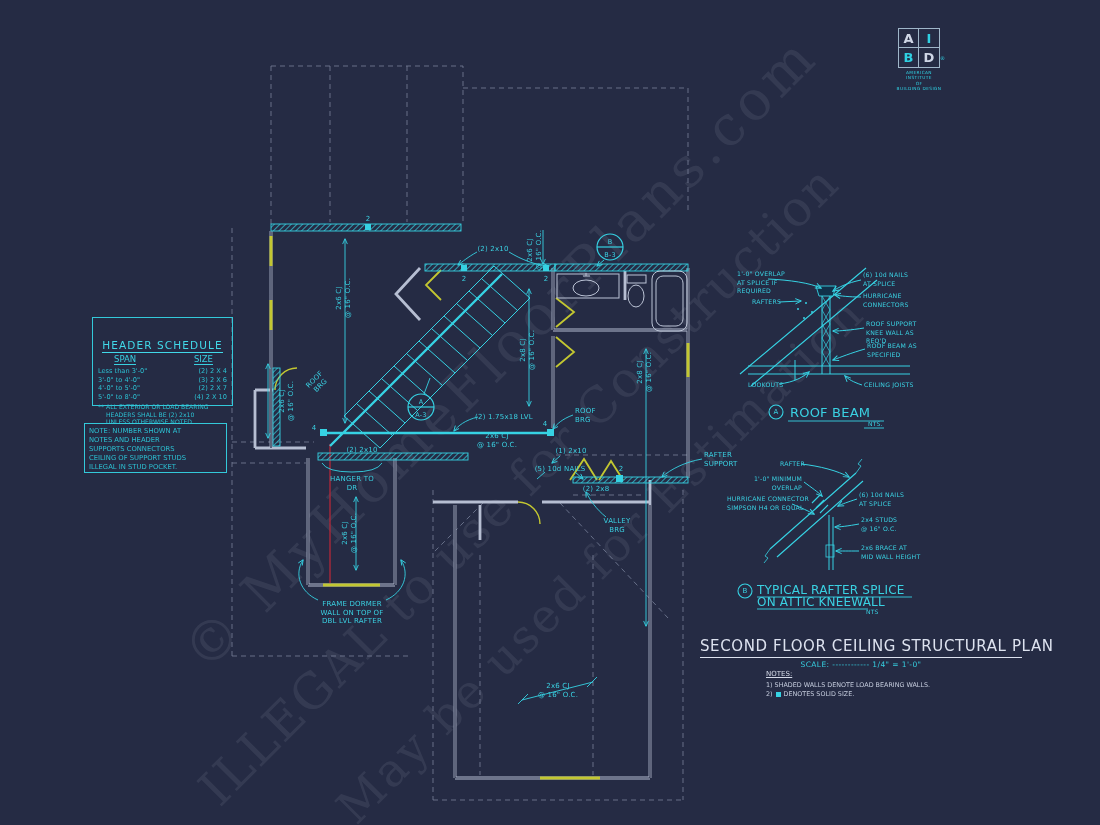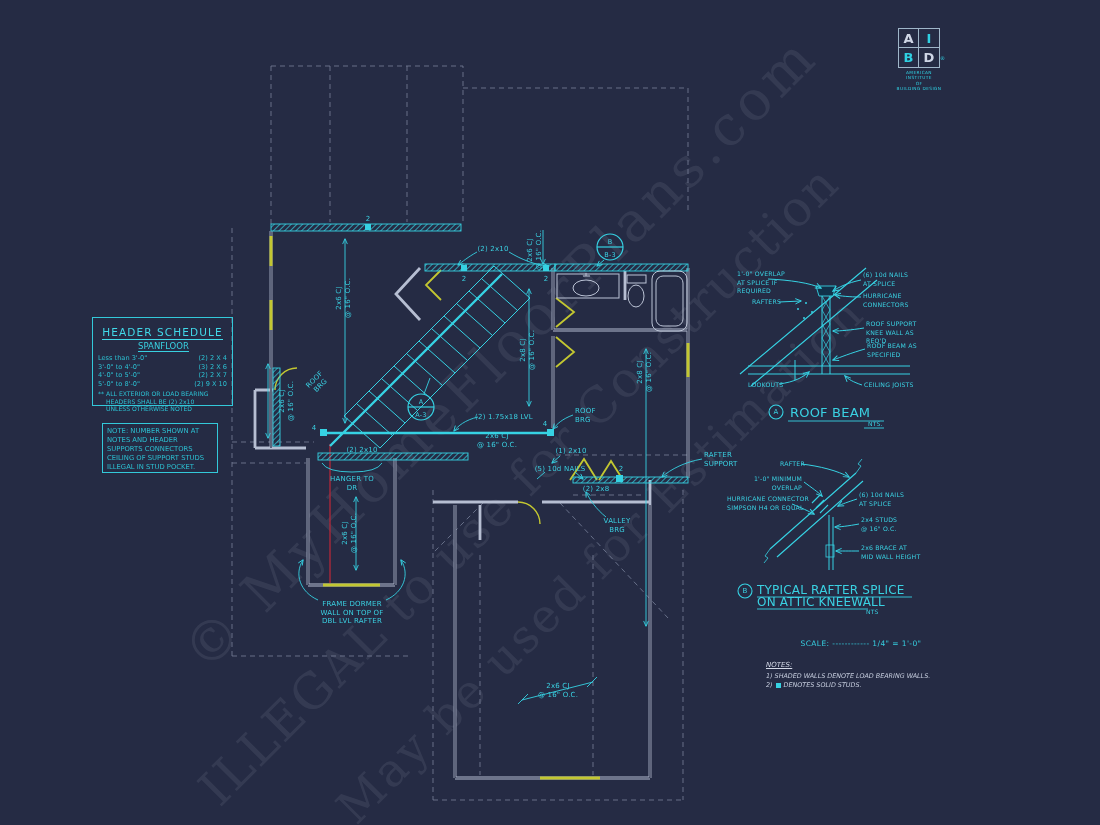--- a/index.html
+++ b/index.html
@@ -11,36 +11,36 @@
       pointer-events:none;}
   #wm1{left:193px;top:628px;font-size:55px;letter-spacing:5px;}
   #wm2{left:208px;top:768px;font-size:49px;letter-spacing:2px;}
   #wm3{left:345px;top:788px;font-size:46px;letter-spacing:3px;}
   
   #plan-svg{position:absolute;left:0;top:0;z-index:2;}
   #plan-svg text{fill:#3ad1e2;font-family:"DejaVu Sans",sans-serif;letter-spacing:.2px;}
   
   .ov{position:absolute;z-index:3;}
   .sched{left:92px;top:317px;width:141px;height:89px;border:1.6px solid #33c9da;
-         padding:8px 5px;box-sizing:border-box;color:#2cc0d2;}
+         padding:21px 5px;box-sizing:border-box;color:#2cc0d2;}
   .sched-title{font-size:10.5px;letter-spacing:1.1px;color:#41d9e9;text-align:center;}
   .sched-title span{border-bottom:1px solid #41d9e9;padding-bottom:1px;}
-  .sched-cols{display:flex;justify-content:center;padding:0 14px 0 16px;
+  .sched-cols{display:flex;justify-content:space-between;padding:0 14px 0 16px;
               font-size:8.5px;color:#38d0e0;margin-top:3px;}
   .sched-cols span{border-bottom:1px solid #38d0e0;}
   .sched-rows{margin-top:2px;}
   .sched-row{display:flex;justify-content:space-between;font-size:6.6px;line-height:8.6px;}
   .sched-foot{font-size:6.1px;line-height:7.3px;margin-top:2px;}
-  .notebox{left:102px;top:423px;width:116px;height:50px;border:1.4px solid #33c9da;
+  .notebox{left:84px;top:423px;width:143px;height:50px;border:1.4px solid #33c9da;
            padding:3px 4px;box-sizing:border-box;color:#2cc0d2;font-size:6.8px;line-height:8.9px;}
   .titleblock{left:700px;top:637px;width:322px;}
   .main-title{font-size:15px;letter-spacing:.6px;color:#dde2ef;
               border-bottom:1.2px solid #dde2ef;padding-bottom:2px;white-space:nowrap;}
   .scale-line{font-size:7.5px;color:#36cfe0;text-align:center;margin-top:2px;letter-spacing:.4px;}
-  .tb-notes{margin:13px 0 0 66px;color:#c6cdde;font-style:italic;}
+  .tb-notes{margin:1px 0 0 66px;color:#c6cdde;}
   .tb-notes-title{font-size:7px;color:#d5dae8;text-decoration:underline;margin-bottom:3px;}
   .note-item{font-size:6.4px;line-height:9px;display:flex;align-items:center;gap:3px;}
   .solid-sq{display:inline-block;width:5px;height:5px;background:#36d2e3;}
   .logo{left:896px;top:28px;width:46px;text-align:center;}
   .logo-box{width:40px;height:38px;margin:0 auto;border:1.5px solid #9fb6c9;
             display:grid;grid-template-columns:1fr 1fr;grid-template-rows:1fr 1fr;
             position:relative;}
   .logo-box .q{display:flex;align-items:center;justify-content:center;
                font-size:13px;font-weight:bold;}
   .q1{border-right:1.3px solid #9fb6c9;border-bottom:1.3px solid #9fb6c9;color:#cfd6e6;}
@@ -399,66 +399,67 @@
       <g transform="translate(866,614)">
         <text y="0" text-anchor="start" font-size="6">NTS</text>
       </g>
     </g>
 </svg>
 
 <div class="ov sched">
   <div class="sched-title"><span>HEADER SCHEDULE</span></div>
   <div class="sched-cols">
     <span>SPAN</span>
-    <span>FLOOR</span>
+    <span>SIZE</span>
   </div>
   <div class="sched-rows">
     <div class="sched-row">
       <span>Less than 3'-0"</span>
       <span>(2) 2 X 4</span>
       </div>
     <div class="sched-row">
       <span>3'-0" to 4'-0"</span>
       <span>(3) 2 X 6</span>
       </div>
     <div class="sched-row">
       <span>4'-0" to 5'-0"</span>
       <span>(2) 2 X 7</span>
       </div>
     <div class="sched-row">
       <span>5'-0" to 8'-0"</span>
-      <span>(2) 9 X 10</span>
+      <span>(4) 2 X 10</span>
       </div>
   </div>
   <div class="sched-foot">
     <div>** ALL EXTERIOR OR LOAD BEARING</div>
     <div style="padding-left:8px;">HEADERS SHALL BE (2) 2x10</div>
     <div style="padding-left:8px;">UNLESS OTHERWISE NOTED</div>
   </div>
 </div>
 
 <div class="ov notebox">
   <div>NOTE: NUMBER SHOWN AT</div>
   <div>NOTES AND HEADER</div>
   <div>SUPPORTS CONNECTORS</div>
   <div>CEILING OF SUPPORT STUDS</div>
   <div>ILLEGAL IN STUD POCKET.</div>
 </div>
 
 <div class="ov titleblock">
+  <div class="main-title">SECOND FLOOR CEILING STRUCTURAL PLAN</div>
   <div class="scale-line">SCALE: ------------ 1/4" = 1'-0"</div>
   <div class="tb-notes">
     <div class="tb-notes-title">NOTES:</div>
     <div class="note-item">
       <span>1) SHADED WALLS DENOTE LOAD BEARING WALLS.</span>
       </div>
     <div class="note-item">
       <span>2)</span>
       <span class="solid-sq"></span>
-      <span>DENOTES SOLID STUDS.</span>
+      <span>DENOTES SOLID SIZE.</span>
     </div>
   </div>
 </div>
 
 <div class="ov logo">
   <div class="logo-box">
     <div class="q q1">A</div>
     <div class="q q2">I</div>
     <div class="q q3">B</div>
     <div class="q q4">D</div>

